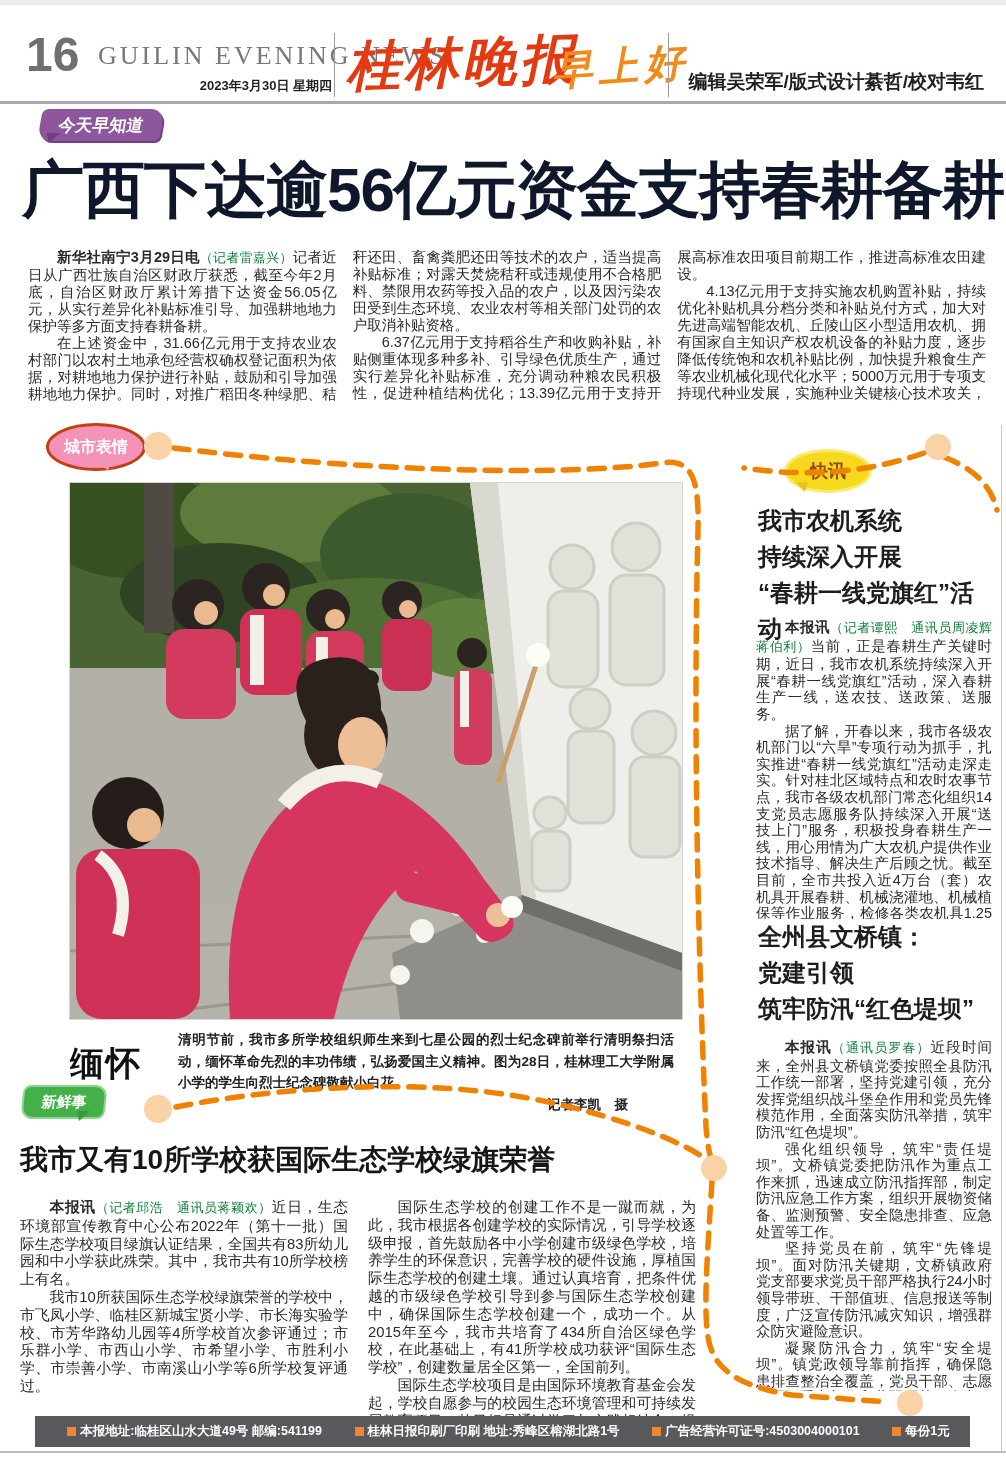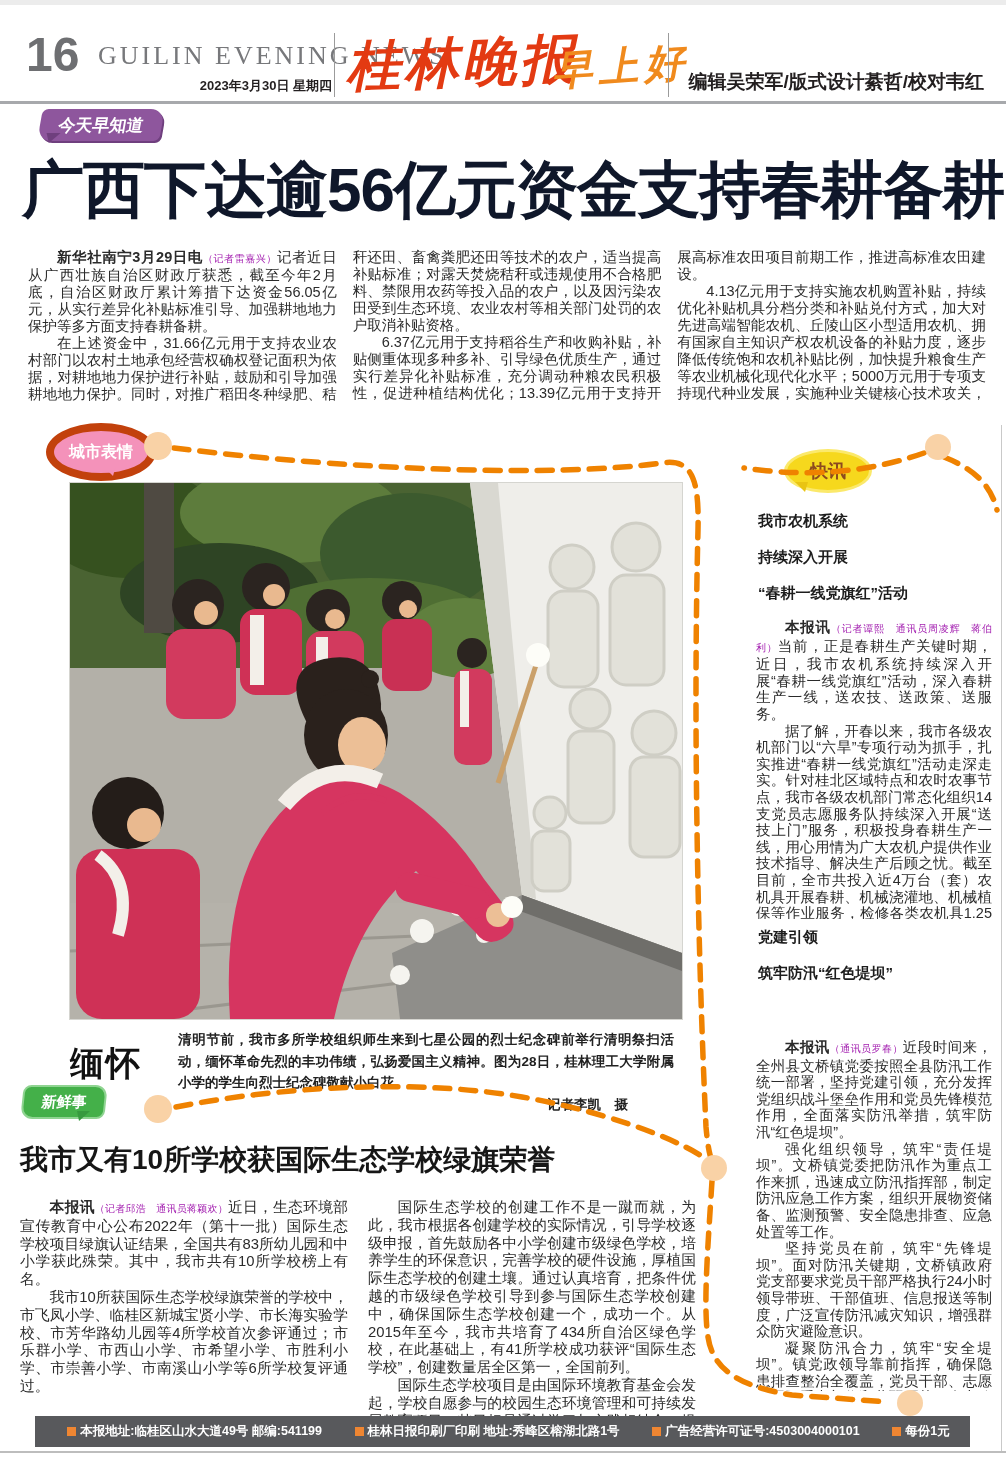--- a/index.html
+++ b/index.html
@@ -25,56 +25,56 @@
   .m-editors{right:22px;top:64px;font-size:19px;font-weight:700;color:#231f20;}
   .h-rule{left:0;top:96px;width:1006px;height:3px;background:#a7a9ac;}
 
   
   .badge{display:flex;align-items:center;justify-content:center;font-weight:700;color:#fff;}
   .badge-today{left:40px;top:104px;width:122px;height:32px;background:#8e569d;font-size:17px;
         transform:skewX(-10deg);border-radius:6px 14px 6px 14px;box-shadow:2px 2px 0 #6f3f7e;}
   .badge-today::after{content:"";position:absolute;left:8px;bottom:-12px;width:0;height:0;
         border:10px solid transparent;border-top-color:#6f3f7e;border-left-width:4px;}
   .badge-city{left:46px;top:418px;width:94px;height:42px;background:#f492ba;font-size:16px;
-        border-radius:50%;border:8px solid #c2410c;}
+        border-radius:50%;border:3px solid #c2410c;}
   .badge-city::after{content:"";position:absolute;left:48px;bottom:-14px;width:0;height:0;
         border:11px solid transparent;border-top-color:#f492ba;border-right-width:3px;}
   .badge-express{left:784px;top:444px;width:82px;height:38px;background:#f6d81d;font-size:18px;
         color:#8d4a1f;border-radius:50%;border:3px solid #fbe96b;}
   .badge-express::after{content:"";position:absolute;left:8px;bottom:-12px;width:0;height:0;
         border:10px solid transparent;border-top-color:#e9c413;border-right-width:3px;}
   .badge-fresh{left:22px;top:1080px;width:80px;height:30px;background:#44b049;font-size:15px;
         border-radius:8px 12px 8px 12px;border:2px solid #8fd491;transform:skewX(-6deg);}
   .badge-fresh::after{content:"";position:absolute;left:54px;bottom:-14px;width:0;height:0;
         border:10px solid transparent;border-top-color:#379a3e;border-left-width:3px;}
 
   
   .lead-hl{left:22px;top:150px;width:962px;text-align:center;font-size:62px;font-weight:900;
         color:#0f172a;line-height:1.12;letter-spacing:-1px;white-space:nowrap;}
   .top-article{left:28px;top:244px;width:958px;height:170px;column-count:3;column-gap:16px;
         column-fill:auto;font-size:14.5px;line-height:17px;text-align:justify;overflow:hidden;}
   .top-article p,.r-body p,.eco-article p{margin:0;text-indent:2em;}
   .b{font-weight:700;}
-  .kai{font-family:Liberation Sans, sans-serif;font-size:10px;color:#a21caf;}
+  .kai{font-family:Liberation Mono, monospace;font-size:13px;color:#15803d;}
 
   
   .photo{left:70px;top:478px;width:612px;height:536px;background:#b3b0a8;outline:1px solid #d5d5d0;}
   .caption-row{left:70px;top:1024px;width:604px;display:flex;gap:16px;}
   .caption-label{font-size:34px;font-weight:900;color:#111;min-width:92px;padding-top:12px;letter-spacing:2px;}
   .caption-body{flex:1;font-size:13.5px;font-weight:700;line-height:1.6;text-align:justify;color:#222;}
   .caption-credit{text-align:right;padding-right:46px;}
 
   
   .eco-hl{left:20px;top:1136px;width:690px;font-size:28px;font-weight:900;color:#161616;
         letter-spacing:0;white-space:nowrap;}
   .eco-article{left:20px;top:1194px;width:676px;height:232px;column-count:2;column-gap:20px;
         column-fill:auto;font-size:14.8px;line-height:17.8px;text-align:justify;overflow:hidden;}
 
   
-  .r-title{left:758px;width:236px;font-size:15px;font-weight:700;color:#1d1d1d;line-height:36px;}
+  .r-title{left:758px;width:236px;font-size:24px;font-weight:700;color:#1d1d1d;line-height:36px;}
   .rt1{top:498px;}
   .rt2{top:914px;}
   .r-body{left:756px;width:236px;font-size:14.5px;line-height:16.6px;text-align:justify;}
   .rb1{top:614px;height:300px;overflow:hidden;}
   .rb2{top:1034px;height:352px;overflow:hidden;}
 
   
   .footer{left:35px;top:1411px;width:935px;height:31px;background:#58595c;color:#fff;
         display:flex;align-items:center;justify-content:space-around;font-size:12.5px;font-weight:700;
         padding:0 10px;box-sizing:border-box;}
@@ -225,20 +225,21 @@
     <div>我市农机系统</div>
     <div>持续深入开展</div>
     <div>“春耕一线党旗红”活动</div>
   </div>
   <div class="abs r-body rb1">
     <p><span class="b">本报讯</span><span class="kai">（记者谭熙　通讯员周凌辉　蒋伯利）</span><span>当前，正是春耕生产关键时期，近日，我市农机系统持续深入开展“春耕一线党旗红”活动，深入春耕生产一线，送农技、送政策、送服务。</span></p>
     <p>据了解，开春以来，我市各级农机部门以“六旱”专项行动为抓手，扎实推进“春耕一线党旗红”活动走深走实。针对桂北区域特点和农时农事节点，我市各级农机部门常态化组织14支党员志愿服务队持续深入开展“送技上门”服务，积极投身春耕生产一线，用心用情为广大农机户提供作业技术指导、解决生产后顾之忧。截至目前，全市共投入近4万台（套）农机具开展春耕、机械浇灌地、机械植保等作业服务，检修各类农机具1.25万台（套），组织开展技术指导服务1600余人次。</p>
   </div>
 
   <div class="abs r-title rt2">
+    <div>全州县文桥镇：</div>
     <div>党建引领</div>
     <div>筑牢防汛“红色堤坝”</div>
   </div>
   <div class="abs r-body rb2">
     <p><span class="b">本报讯</span><span class="kai">（通讯员罗春）</span><span>近段时间来，全州县文桥镇党委按照全县防汛工作统一部署，坚持党建引领，充分发挥党组织战斗堡垒作用和党员先锋模范作用，全面落实防汛举措，筑牢防汛“红色堤坝”。</span></p>
     <p>强化组织领导，筑牢“责任堤坝”。文桥镇党委把防汛作为重点工作来抓，迅速成立防汛指挥部，制定防汛应急工作方案，组织开展物资储备、监测预警、安全隐患排查、应急处置等工作。</p>
     <p>坚持党员在前，筑牢“先锋堤坝”。面对防汛关键期，文桥镇政府党支部要求党员干部严格执行24小时领导带班、干部值班、信息报送等制度，广泛宣传防汛减灾知识，增强群众防灾避险意识。</p>
     <p>凝聚防汛合力，筑牢“安全堤坝”。镇党政领导靠前指挥，确保隐患排查整治全覆盖，党员干部、志愿者紧盯重点部位和薄弱环节，全力确保辖区群众生命财产安全。</p>
   </div>
 

